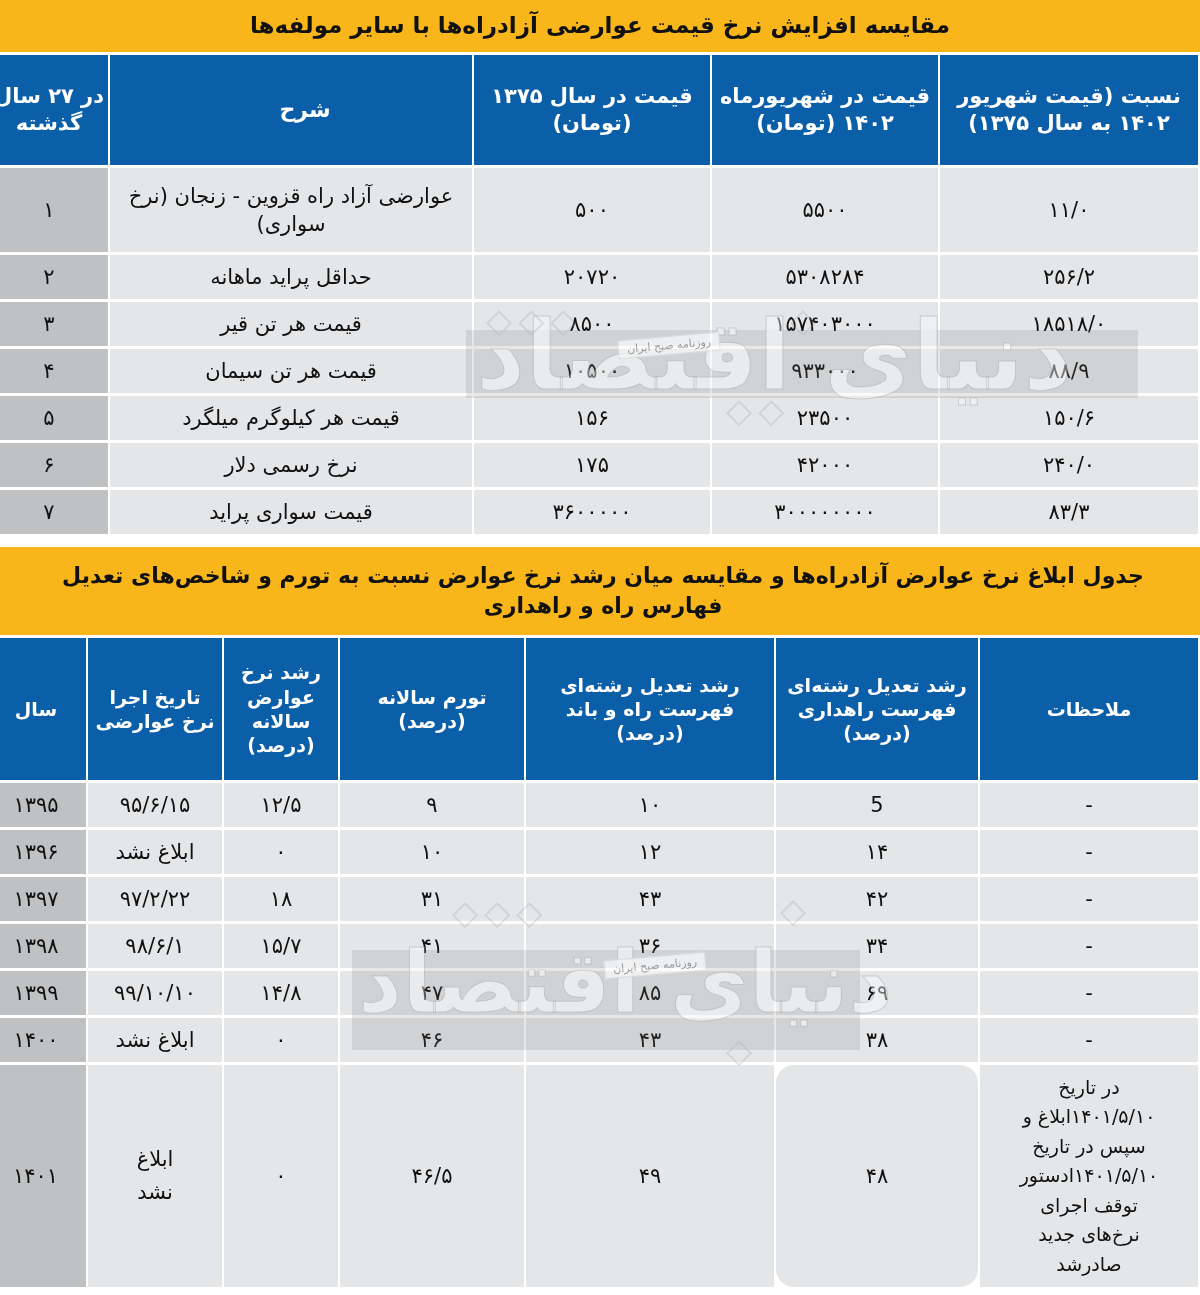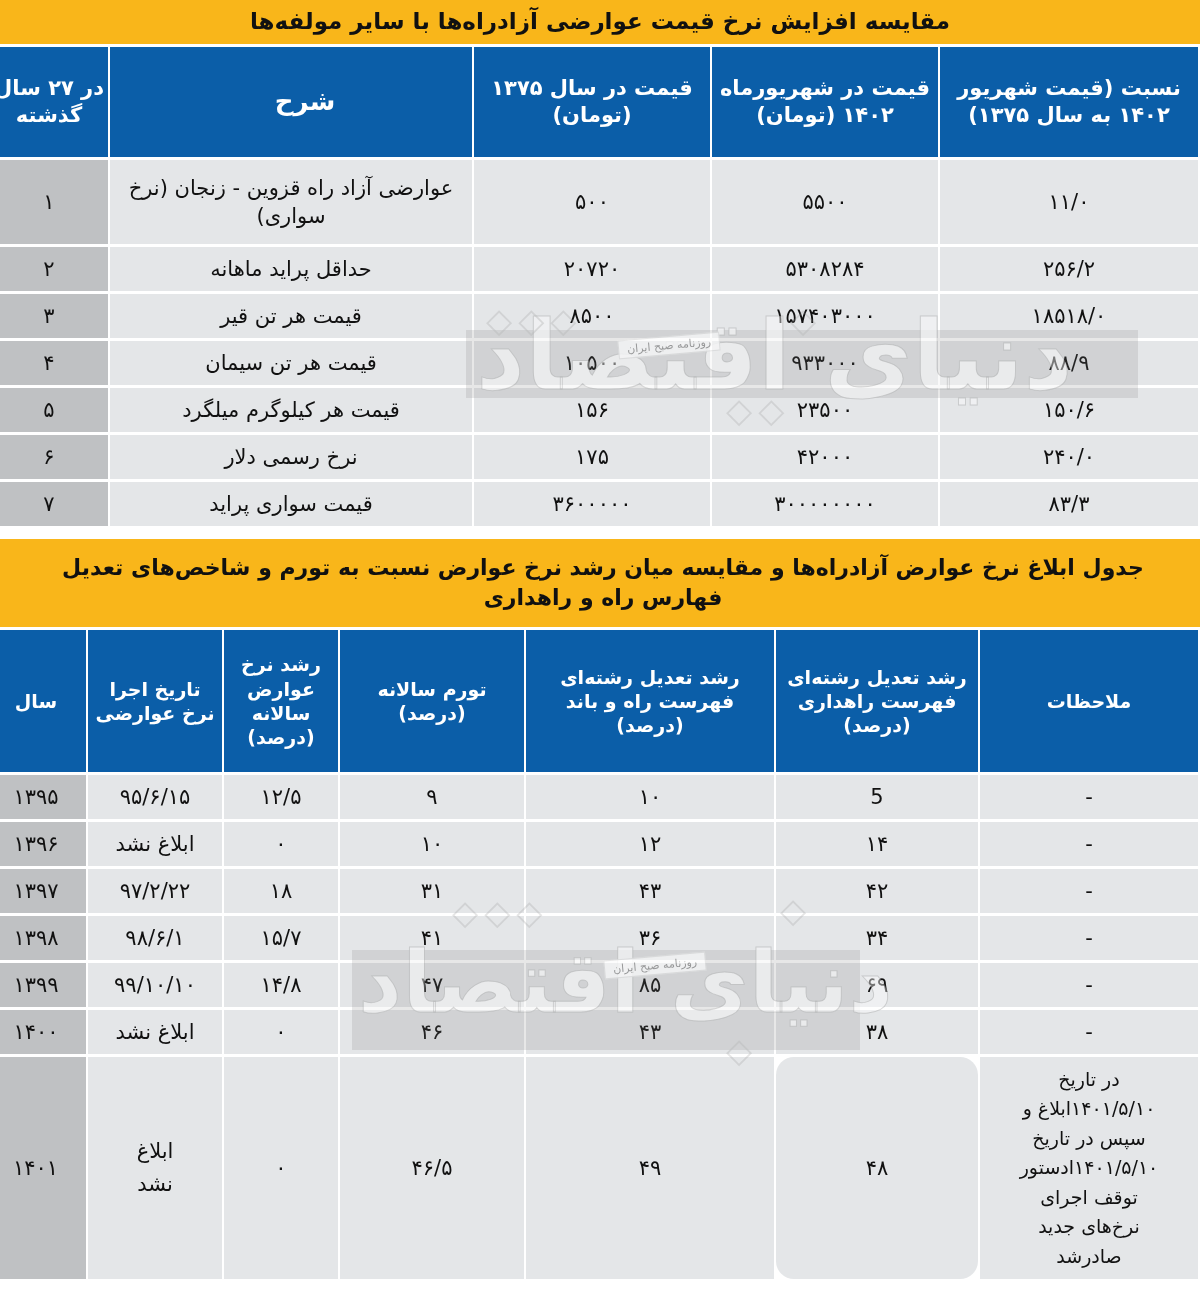--- a/index.html
+++ b/index.html
@@ -20,21 +20,21 @@
     color:#111;
     font-weight:bold;
     text-align:center;
     display:flex;
     align-items:center;
     justify-content:center;
     box-sizing:border-box;
     padding:4px 14px;
     line-height:1.35;
   }
-  .banner-1{height:44px;font-size:23px;}
+  .banner-1{height:52px;font-size:23px;}
   .banner-2{height:88px;font-size:22px;padding-left:20px;}
 
   
   .tbl{
     width:1200px;
     border-collapse:separate;
     border-spacing:2px 3px;
     table-layout:fixed;
     background:#ffffff;
   }
@@ -57,21 +57,21 @@
     line-height:1.35;
     box-sizing:border-box;
   }
   .tbl td.idx{background:#BFC1C3;font-weight:normal;}
 
   
   #table-one th{height:110px;font-size:21px;}
   #table-one td{font-size:21px;}
   #table-one tr.r-tall td{height:84px;font-size:21px;}
   #table-one tr td{height:44px;}
-  #table-one th.h-desc{font-size:26px;padding-left:32px;}
+  #table-one th.h-desc{font-size:22px;padding-left:32px;}
   #table-one th.h-index{font-size:21px;}
 
   
   #table-two th{height:142px;font-size:19px;}
   #table-two td{height:44px;font-size:21px;}
   #table-two td.note{
     height:131px;
     font-size:19px;
     line-height:1.55;
     padding:8px 28px;

